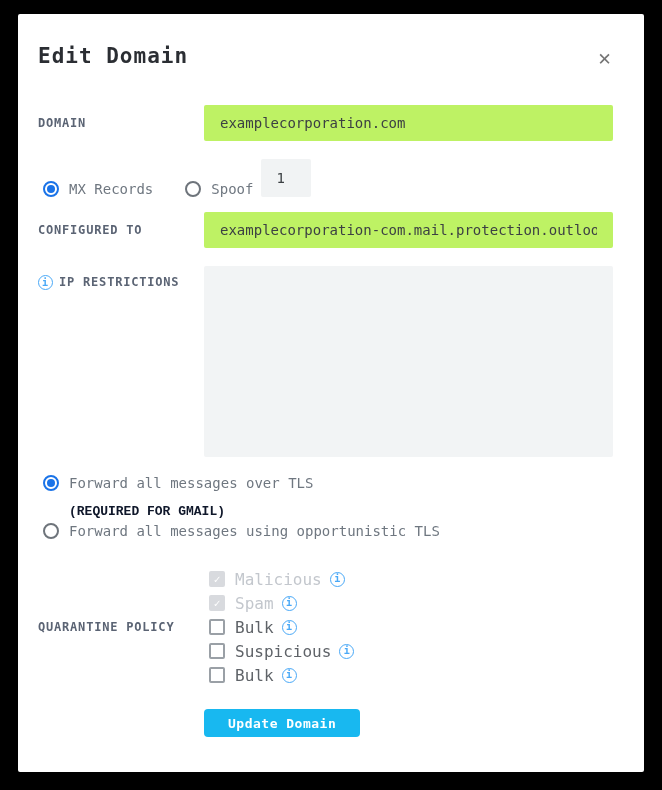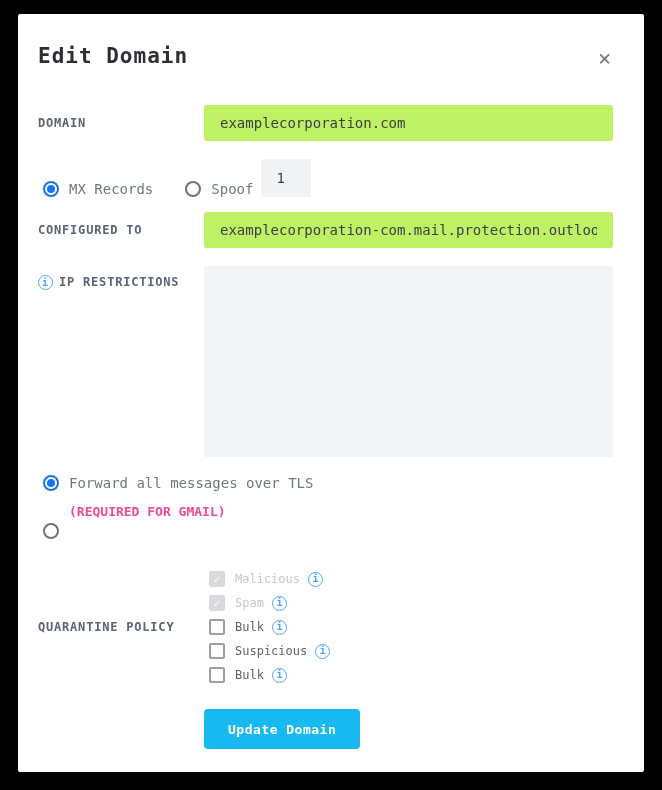--- a/index.html
+++ b/index.html
@@ -77,52 +77,52 @@
   .radio.on::after {
     content: ""; position: absolute; left: 2px; top: 2px; right: 2px; bottom: 2px;
     background: #1a73e8; border-radius: 50%;
   }
   .opt-label { font-size: 14px; color: #6f7780; margin-left: 10px; }
   .opt-gap { width: 32px; }
 
   
   .tls-row { display: flex; height: 24px; padding-left: 5px; }
   .tls-note {
-    font-size: 13px; font-weight: 700; color: #ec4899;
-    padding-left: 31px; height: 24px; display: flex; align-items: center;
+    font-size: 13px; font-weight: 700; color: #0f172a;
+    padding-left: 31px; height: 24px; display: flex; align-items: center; font-family: Liberation Mono, monospace;
   }
 
   
   .chk-row { display: flex; align-items: center; height: 24px; padding-left: 5px; }
   .checkbox {
     width: 16px; height: 16px; border-radius: 2px;
     border: 2px solid #9aa0a6; background: #fff; flex-shrink: 0;
     display: flex; align-items: center; justify-content: center;
     font-size: 11px; line-height: 1; color: #fff; cursor: pointer;
   }
   .checkbox .glyph { display: none; }
   .checkbox.checked .glyph { display: block; }
   .checkbox.checked.disabled { background: #d8dade; border-color: #d8dade; cursor: default; }
-  .chk-label { font-size: 12px; color: #5f6368; margin-left: 10px; }
+  .chk-label { font-size: 16px; color: #5f6368; margin-left: 10px; }
   .chk-row.disabled .chk-label { color: #c3c7cd; }
   .chk-row .info-icon { margin-left: 8px; }
 
   
   .info-icon {
     width: 15px; height: 15px; border-radius: 50%;
     border: 1.5px solid #4aa9f7; color: #4aa9f7;
     font-size: 10px; font-weight: 700; font-style: normal;
     display: inline-flex; align-items: center; justify-content: center;
     flex-shrink: 0; cursor: pointer; line-height: 1;
   }
 
   
   .btn-row { margin-top: 22px; }
   .update-btn {
-    height: 40px; padding: 0 24px;
+    height: 28px; padding: 0 24px;
     background: #18b8f0; color: #fff; border: none; border-radius: 4px;
     font-family: inherit; font-size: 13px; font-weight: 700;
     cursor: pointer; letter-spacing: 0.5px;
   }
 
   .mb-sm { margin-bottom: 15px; }
   .mb-tls { margin-bottom: 20px; }
 </style>
 </head>
 <body>
@@ -175,20 +175,21 @@
 
   <div class="row center mb-tls">
     <div class="control">
       <div class="tls-row">
         <span class="radio on"></span>
         <span class="opt-label">Forward all messages over TLS</span>
       </div>
       <div class="tls-note">(REQUIRED FOR GMAIL)</div>
       <div class="tls-row">
         <span class="radio"></span>
+        <span class="opt-label">Forward all messages using opportunistic TLS</span>
       </div>
     </div>
   </div>
 
   <div class="row center">
     <div class="row-label">
       <span>QUARANTINE POLICY</span>
     </div>
     <div class="control">
 

